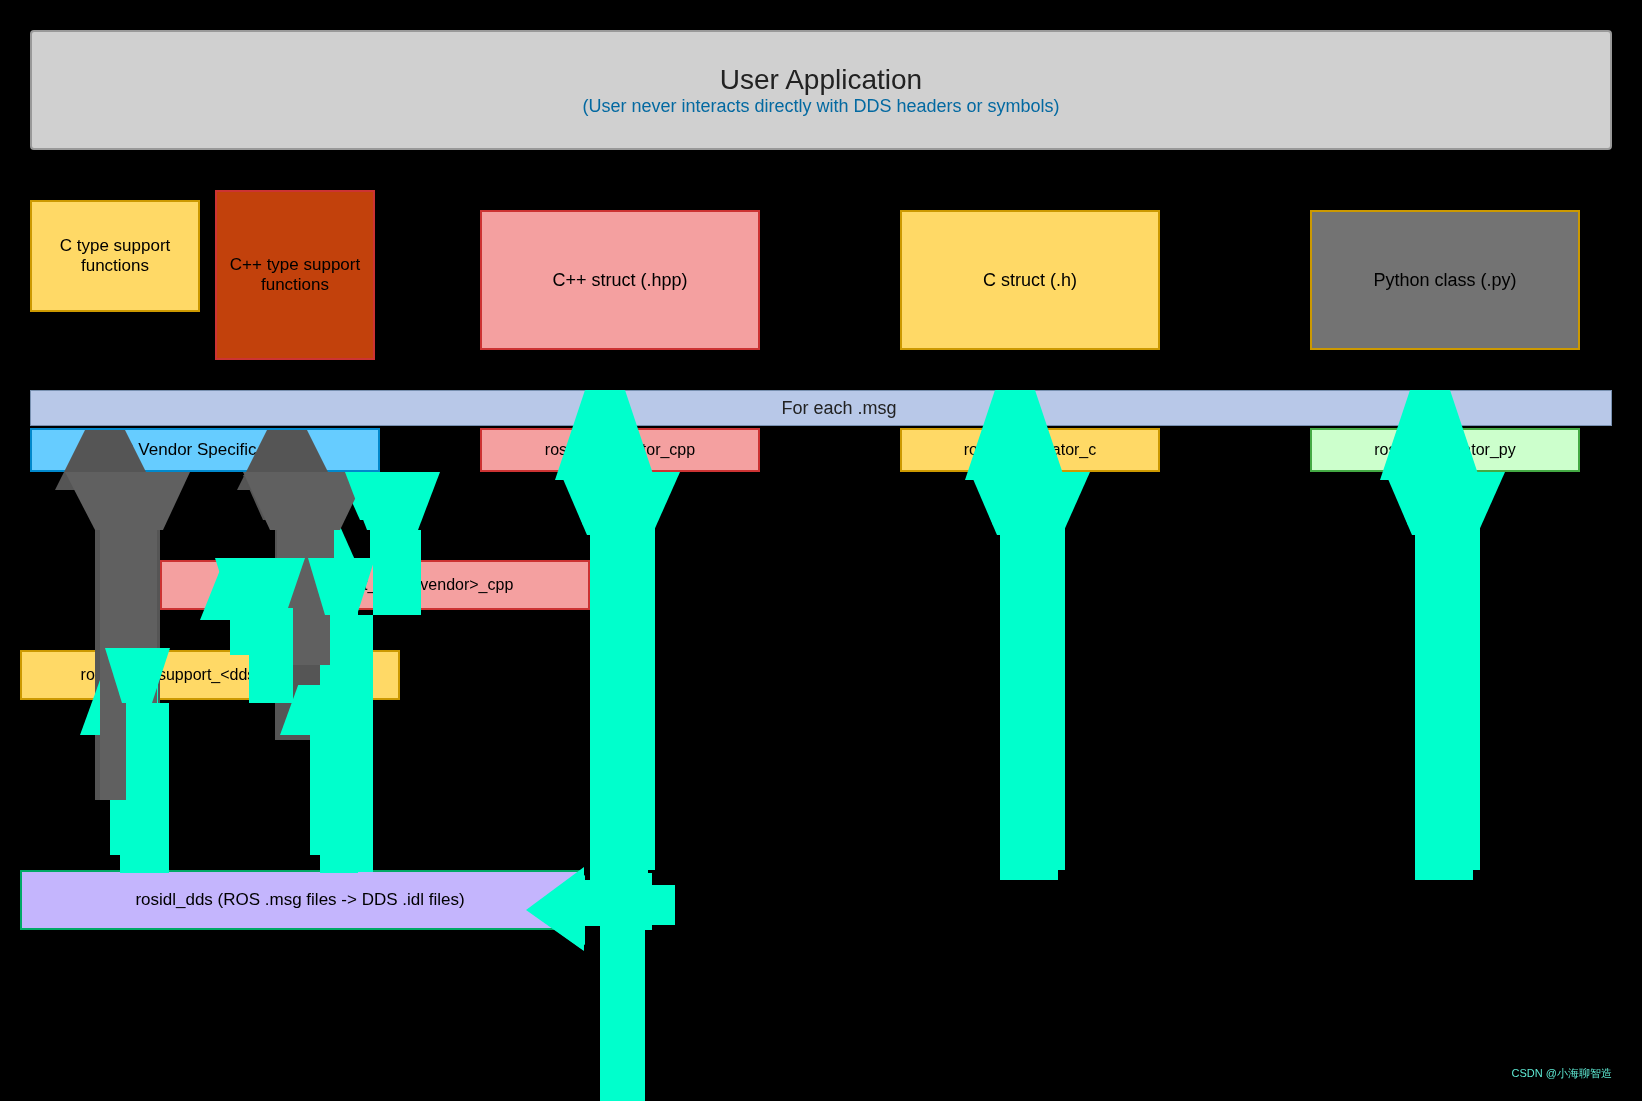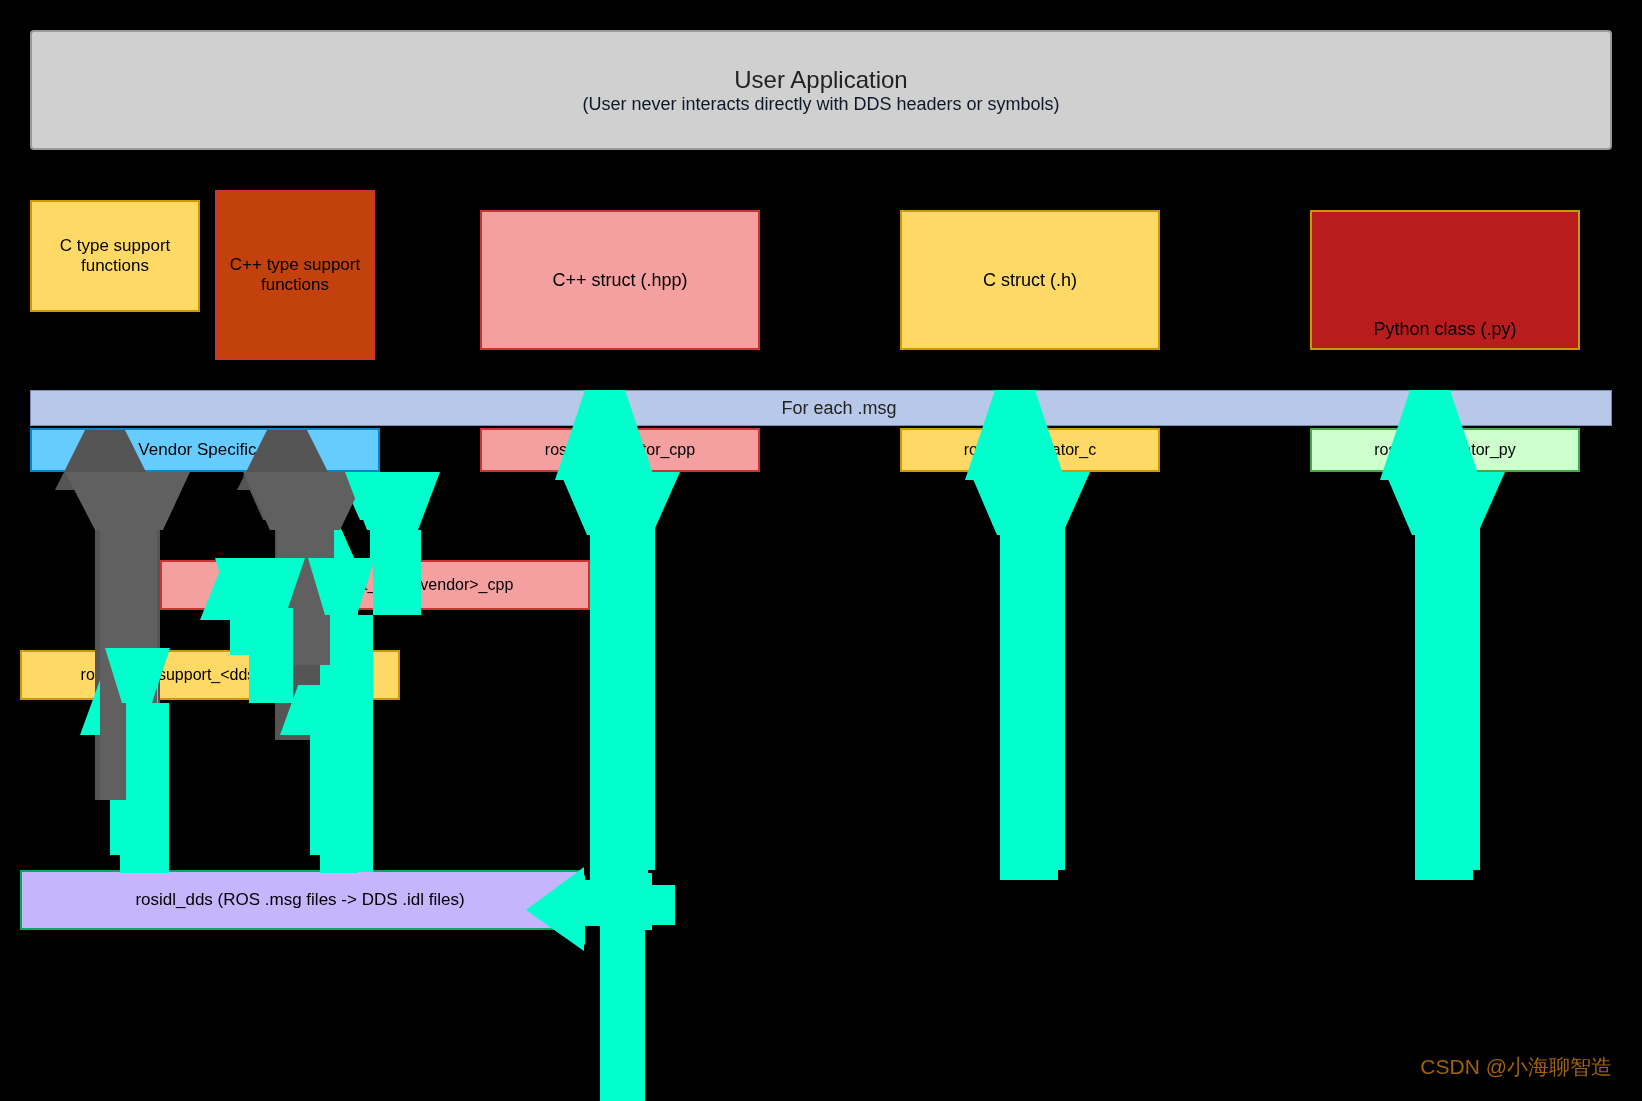--- a/index.html
+++ b/index.html
@@ -29,28 +29,28 @@
       background: #d0d0d0;
       border: 2px solid #999;
       display: flex;
       flex-direction: column;
       align-items: center;
       justify-content: center;
       border-radius: 4px;
     }
 
     .user-app-title {
-      font-size: 24px;
+      font-size: 28px;
       font-weight: normal;
       color: #222;
     }
 
     .user-app-subtitle {
       font-size: 18px;
-      color: #0f172a;
+      color: #0369a1;
     }
 
     
     .for-each-row {
       position: absolute;
       top: 390px;
       left: 30px;
       right: 30px;
       height: 36px;
       background: #b8c8e8;
@@ -127,24 +127,24 @@
       font-size: 18px;
       padding: 20px;
     }
 
     .python-class {
       position: absolute;
       top: 210px;
       left: 1310px;
       width: 270px;
       height: 140px;
-      background: #b91c1c;
+      background: #737373;
       border: 2px solid #cc9900;
       display: flex;
-      align-items: flex-end;
+      align-items: center;
       justify-content: center;
       text-align: center;
       font-size: 18px;
       padding: 8px;
     }
 
     
     .dds-vendor-box {
       position: absolute;
       top: 428px;
@@ -300,22 +300,22 @@
       top: 750px;
       left: 1420px;
       color: #eee;
       font-size: 17px;
     }
 
     .watermark {
       position: absolute;
       bottom: 20px;
       right: 30px;
-      color: #a16207;
-      font-size: 21px;
+      color: #5eead4;
+      font-size: 11px;
       margin-left: 24px;
     }
   </style>
 </head>
 <body>
 
 <div class="diagram-container">
 
   <div class="user-app-box">
     <span class="user-app-title">User Application</span>

